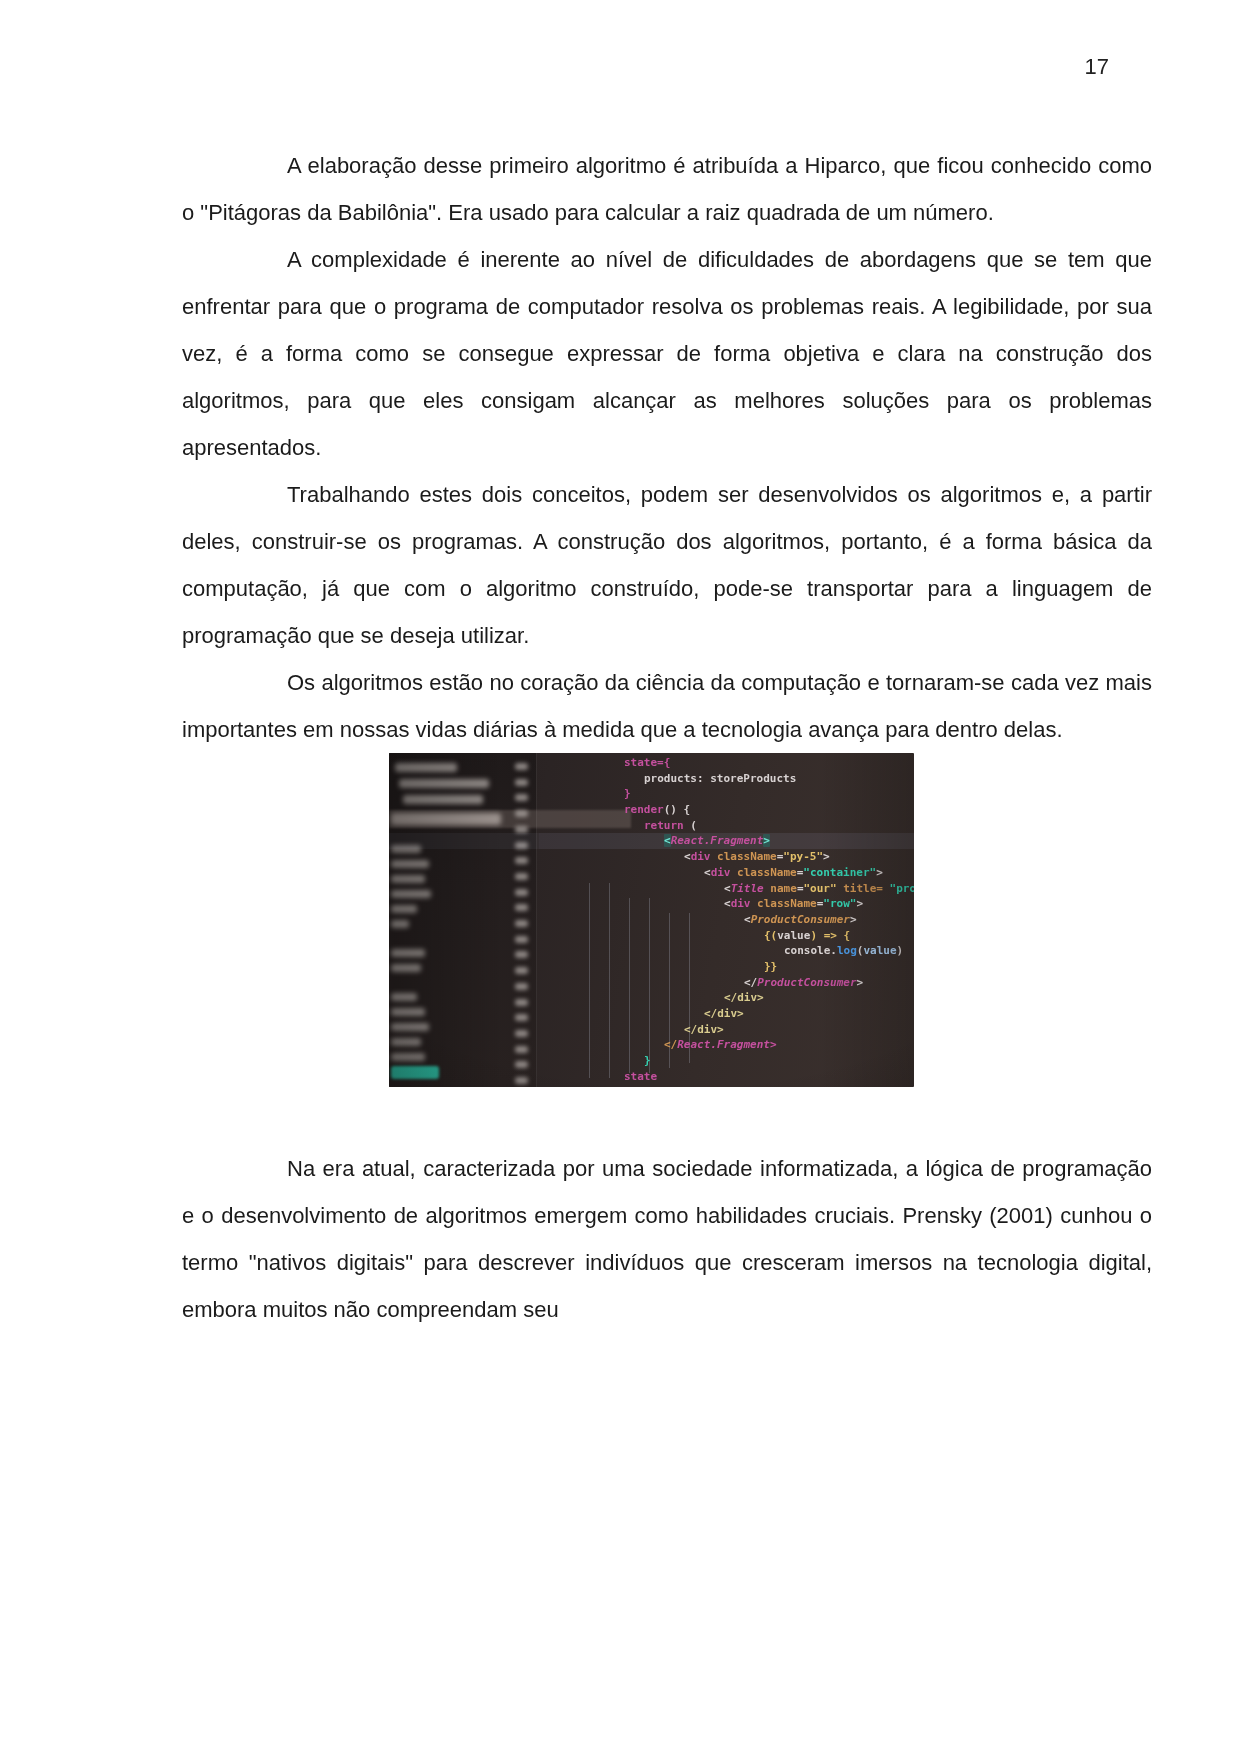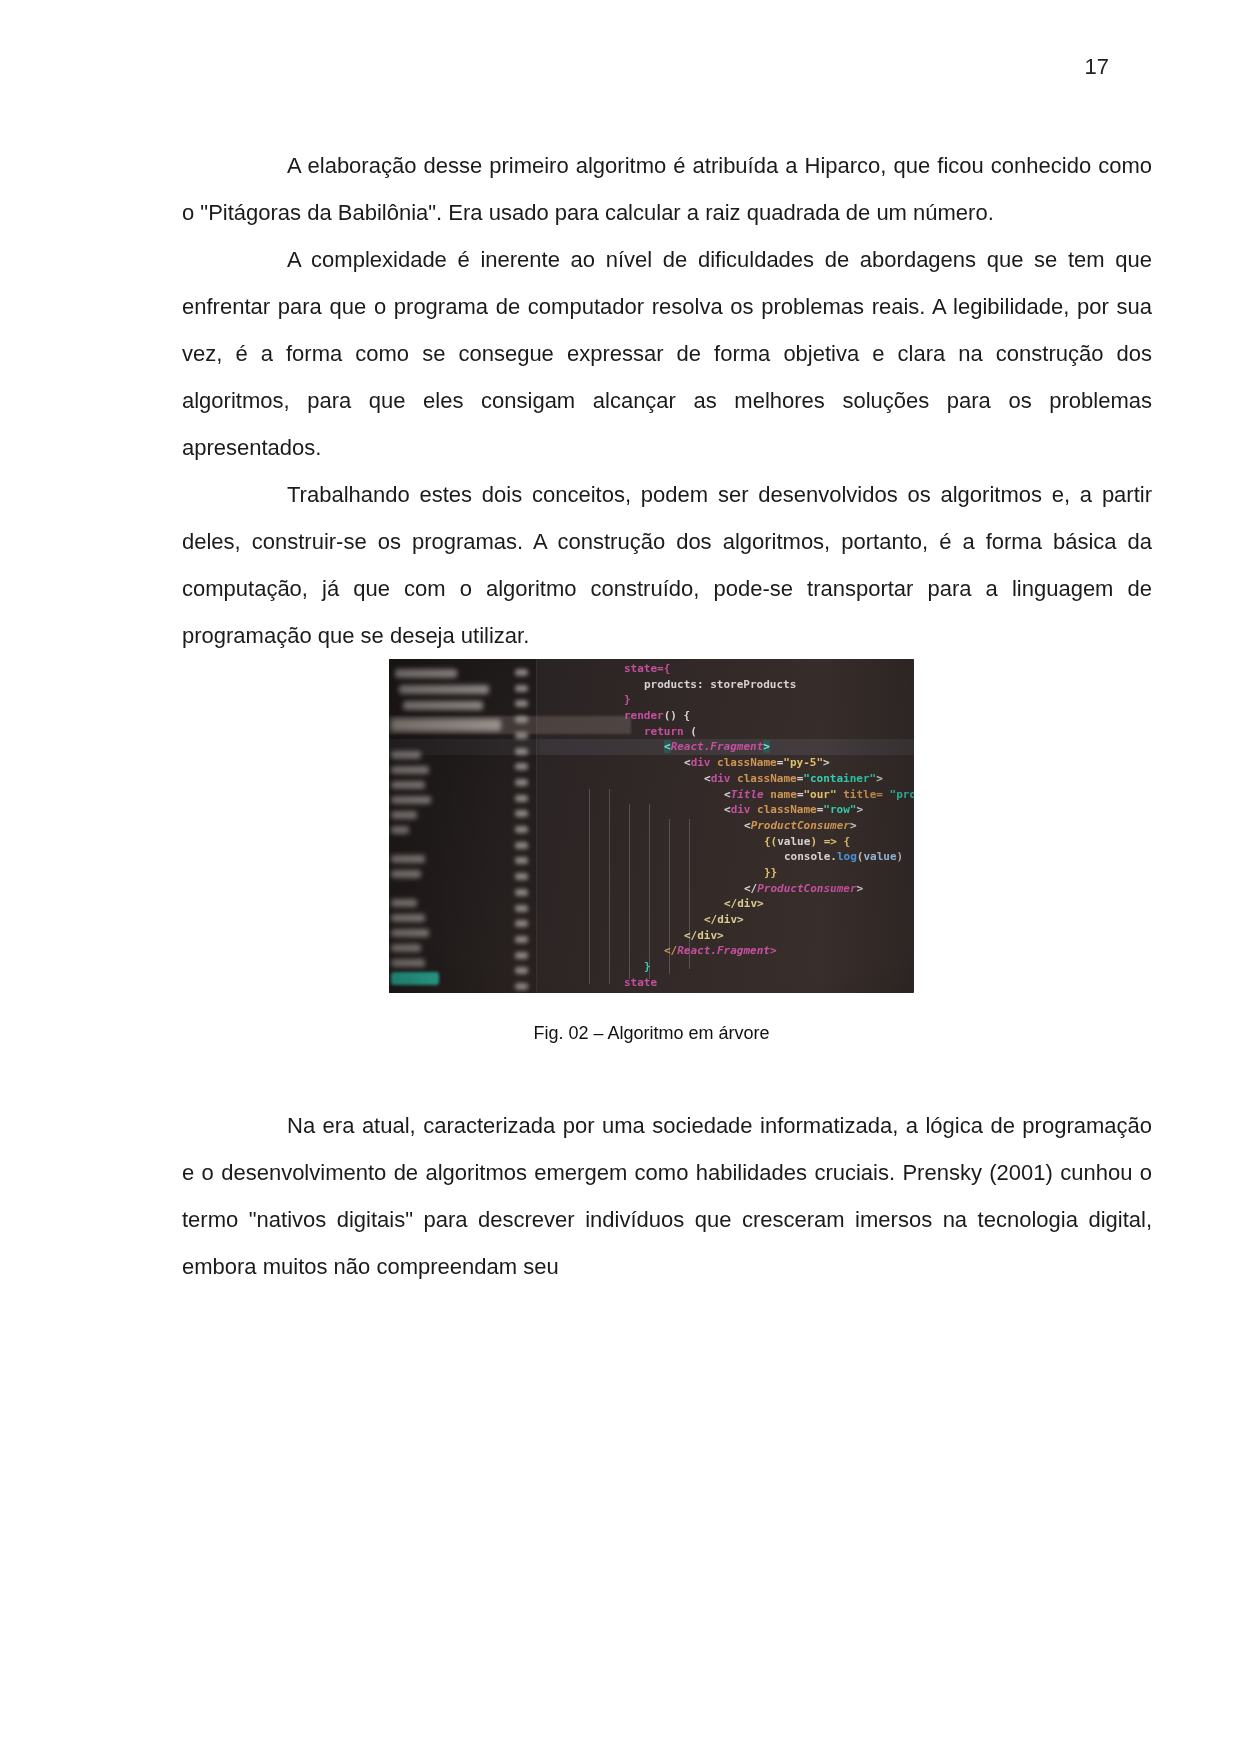--- a/index.html
+++ b/index.html
@@ -91,20 +91,21 @@
 <div class="page">
 
   <div class="page-number">17</div>
 
   <div class="content">
 
     <div id="paras-before">
         <p>A elaboração desse primeiro algoritmo é atribuída a Hiparco, que ficou conhecido como o "Pitágoras da Babilônia". Era usado para calcular a raiz quadrada de um número.</p>
         <p>A complexidade é inerente ao nível de dificuldades de abordagens que se tem que enfrentar para que o programa de computador resolva os problemas reais. A legibilidade, por sua vez, é a forma como se consegue expressar de forma objetiva e clara na construção dos algoritmos, para que eles consigam alcançar as melhores soluções para os problemas apresentados.</p>
         <p>Trabalhando estes dois conceitos, podem ser desenvolvidos os algoritmos e, a partir deles, construir-se os programas. A construção dos algoritmos, portanto, é a forma básica da computação, já que com o algoritmo construído, pode-se transportar para a linguagem de programação que se deseja utilizar.</p>
+        <p>Os algoritmos estão no coração da ciência da computação e tornaram-se cada vez mais importantes em nossas vidas diárias à medida que a tecnologia avança para dentro delas.</p>
       </div>
 
     <figure class="figure-wrap">
       <div class="codeimg">
         <div class="ci-blur">
           <div class="ci-sidebar" id="ci-sidebar">
               <div class="blob" style="left: 6px; top: 10px; width: 62px; height: 9px;"></div>
               <div class="blob" style="left: 10px; top: 26px; width: 90px; height: 9px;"></div>
               <div class="blob" style="left: 14px; top: 42px; width: 80px; height: 9px;"></div>
               <div class="blob" style="left: 2px; top: 60px; width: 110px; height: 12px;"></div>
@@ -153,21 +154,20 @@
               <div class="guide" style="left: 220px; top: 130px; height: 195px;"></div>
               <div class="guide" style="left: 240px; top: 145px; height: 175px;"></div>
               <div class="guide" style="left: 260px; top: 145px; height: 175px;"></div>
               <div class="guide" style="left: 280px; top: 160px; height: 155px;"></div>
               <div class="guide" style="left: 300px; top: 160px; height: 150px;"></div>
             </div>
           <pre class="ci-code" id="ci-code"><div class="cl" style="padding-left: 85px;"><span class="c-pink">state={</span></div><div class="cl" style="padding-left: 105px;"><span class="c-light">products: storeProducts</span></div><div class="cl" style="padding-left: 85px;"><span class="c-pink">}</span></div><div class="cl" style="padding-left: 85px;"><span class="c-pink">render</span><span class="c-light">() {</span></div><div class="cl" style="padding-left: 105px;"><span class="c-pink">return</span><span class="c-light"> (</span></div><div class="cl hl" style="padding-left: 125px;"><span class="c-bracket">&lt;</span><span class="c-pink it">React.Fragment</span><span class="c-bracket">&gt;</span></div><div class="cl" style="padding-left: 145px;"><span class="c-light">&lt;</span><span class="c-pink">div</span><span class="c-orange"> className</span><span class="c-light">=</span><span class="c-yellow">"py-5"</span><span class="c-light">&gt;</span></div><div class="cl" style="padding-left: 165px;"><span class="c-light">&lt;</span><span class="c-pink">div</span><span class="c-orange"> className</span><span class="c-light">=</span><span class="c-teal">"container"</span><span class="c-light">&gt;</span></div><div class="cl" style="padding-left: 185px;"><span class="c-light">&lt;</span><span class="c-pink it">Title</span><span class="c-orange"> name</span><span class="c-light">=</span><span class="c-yellow">"our"</span><span class="c-orange"> title=</span><span class="c-teal"> "product</span></div><div class="cl" style="padding-left: 185px;"><span class="c-light">&lt;</span><span class="c-pink">div</span><span class="c-orange"> className</span><span class="c-light">=</span><span class="c-teal">"row"</span><span class="c-light">&gt;</span></div><div class="cl" style="padding-left: 205px;"><span class="c-light">&lt;</span><span class="c-orange it">ProductConsumer</span><span class="c-light">&gt;</span></div><div class="cl" style="padding-left: 225px;"><span class="c-yellow">{(</span><span class="c-light">value</span><span class="c-yellow">) </span><span class="c-yellow">=&gt; {</span></div><div class="cl" style="padding-left: 245px;"><span class="c-light">console</span><span class="c-light">.</span><span class="c-blue">log</span><span class="c-light">(</span><span class="c-lightblue">value</span><span class="c-light">)</span></div><div class="cl" style="padding-left: 225px;"><span class="c-yellow">}}</span></div><div class="cl" style="padding-left: 205px;"><span class="c-light">&lt;/</span><span class="c-pink it">ProductConsumer</span><span class="c-light">&gt;</span></div><div class="cl" style="padding-left: 185px;"><span class="c-paleyellow">&lt;/div&gt;</span></div><div class="cl" style="padding-left: 165px;"><span class="c-paleyellow">&lt;/div&gt;</span></div><div class="cl" style="padding-left: 145px;"><span class="c-paleyellow">&lt;/div&gt;</span></div><div class="cl" style="padding-left: 125px;"><span class="c-orange">&lt;/</span><span class="c-pink it">React.Fragment</span><span class="c-pink">&gt;</span></div><div class="cl" style="padding-left: 105px;"><span class="c-teal">}</span></div><div class="cl" style="padding-left: 85px;"><span class="c-pink">state</span></div></pre>
         </div>
         <div class="ci-vignette"></div>
       </div>
-      <figcaption class="caption">Fig. 02 – Algoritmo em árvore</figcaption>
     </figure>
 
     <div id="paras-after" class="after-fig">
         <p>Na era atual, caracterizada por uma sociedade informatizada, a lógica de programação e o desenvolvimento de algoritmos emergem como habilidades cruciais. Prensky (2001) cunhou o termo "nativos digitais" para descrever indivíduos que cresceram imersos na tecnologia digital, embora muitos não compreendam seu</p>
       </div>
 
   </div>
 </div>
 
 </body></html>

